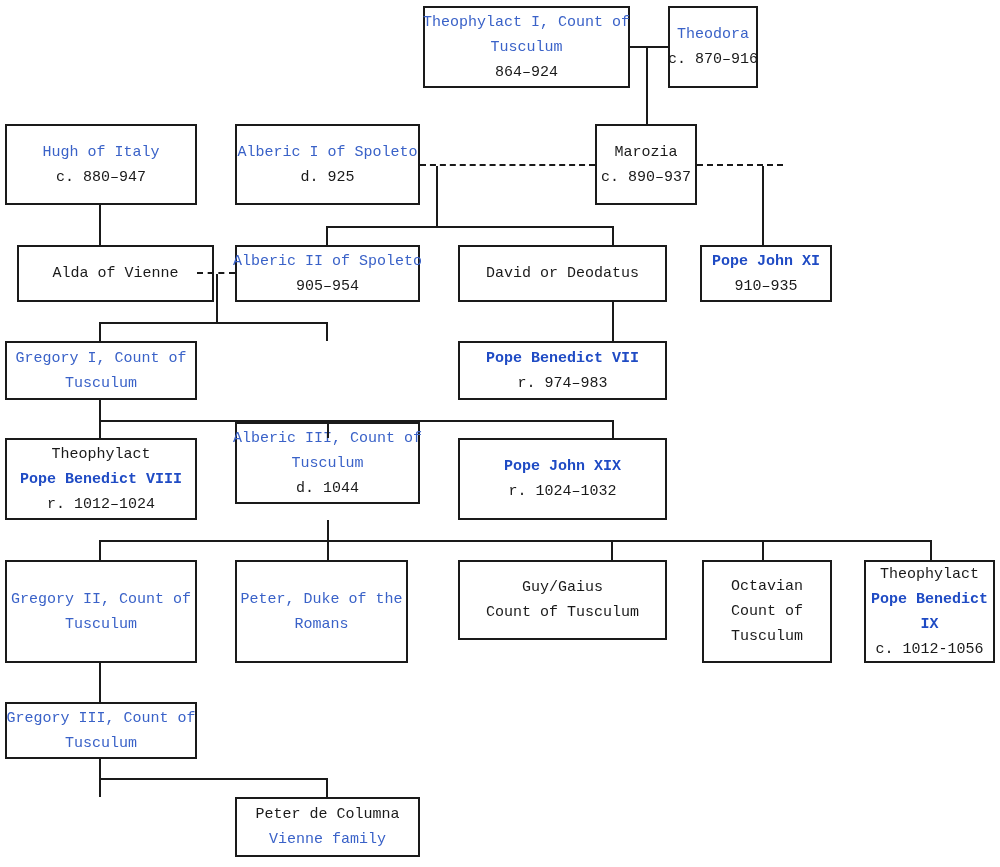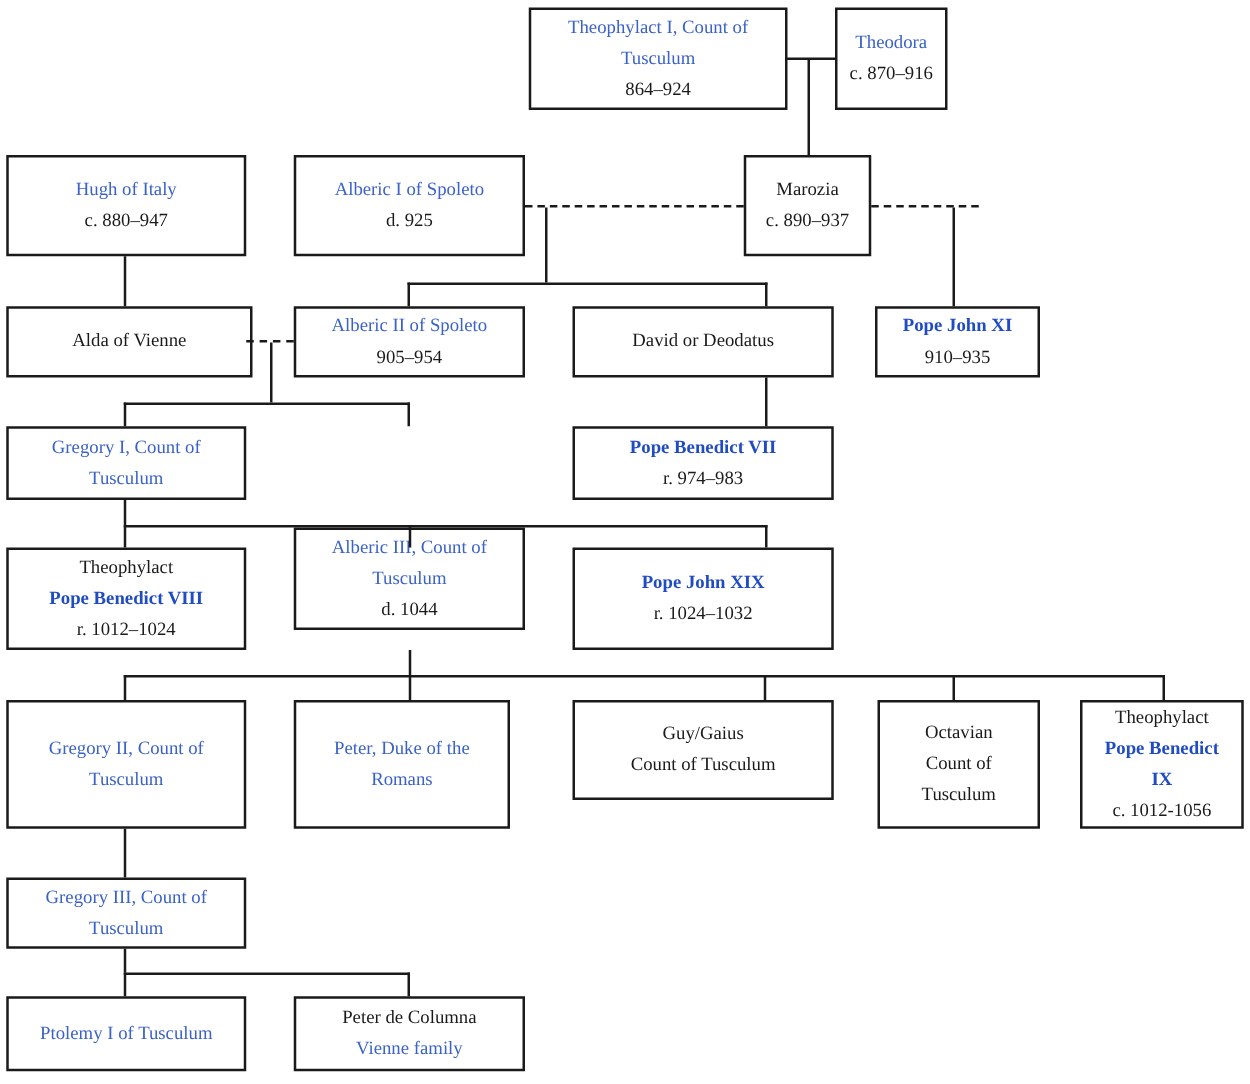--- a/index.html
+++ b/index.html
@@ -1,18 +1,18 @@
 <!DOCTYPE html>
 <html style="--link: #3a62c8; --boldblue: #1f4bc4; --line: #1a1a1a;"><head>
 <meta charset="utf-8">
 <style>
   html,body{margin:0;padding:0;background:#fff;}
   .canvas{
     position:relative;width:1000px;height:867px;background:#fff;overflow:hidden;
-    font-family:Liberation Serif, serif;
+    font-family:Liberation Mono, monospace;
   }
   .node{
     position:absolute;border:2px solid #1a1a1a;background:#fff;box-sizing:border-box;
     display:flex;flex-direction:column;align-items:center;justify-content:center;
     text-align:center;
   }
   .t{font-size:15px;line-height:25px;color:#1a1a1a;white-space:nowrap;}
   .blue{color:var(--link,#3a62c8);}
   .bb{color:var(--boldblue,#1f4bc4);font-weight:bold;}
   .hl,.vl{position:absolute;background:var(--line,#1a1a1a);}
@@ -41,21 +41,21 @@
   </div>
   <div class="node" style="left:235px;top:124px;width:185px;height:81px">
     <span class="t blue">Alberic I of Spoleto</span>
     <span class="t">d. 925</span>
   </div>
   <div class="node" style="left:595px;top:124px;width:102px;height:81px">
     <span class="t">Marozia</span>
     <span class="t">c. 890–937</span>
   </div>
 
-  <div class="node" style="left:5px;top:245px;width:197px;height:57px">
+  <div class="node" style="left:17px;top:245px;width:197px;height:57px">
     <span class="t">Alda of Vienne</span>
   </div>
   <div class="node" style="left:235px;top:245px;width:185px;height:57px">
     <span class="t blue">Alberic II of Spoleto</span>
     <span class="t">905–954</span>
   </div>
   <div class="node" style="left:458px;top:245px;width:209px;height:57px">
     <span class="t">David or Deodatus</span>
   </div>
   <div class="node" style="left:700px;top:245px;width:132px;height:57px">
@@ -109,23 +109,20 @@
     <span class="t bb">Pope Benedict</span>
     <span class="t bb">IX</span>
     <span class="t">c. 1012-1056</span>
   </div>
 
   <div class="node" style="left:5px;top:702px;width:192px;height:57px">
     <span class="t blue">Gregory III, Count of</span>
     <span class="t blue">Tusculum</span>
   </div>
 
-  <div class="node" style="left:5px;top:797px;width:192px;height:60px">
-    <span class="t blue">Ptolemy I of Tusculum</span>
-  </div>
   <div class="node" style="left:235px;top:797px;width:185px;height:60px">
     <span class="t">Peter de Columna</span>
     <span class="t blue">Vienne family</span>
   </div>
 
   <div class="hl" style="left:628px;top:46px;width:40px"></div>
   <div class="vl" style="left:646px;top:47px;height:77px"></div>
 
   <div class="dl" style="left:420px;top:164px;width:175px"></div>
   <div class="dl" style="left:697px;top:164px;width:86px"></div>

